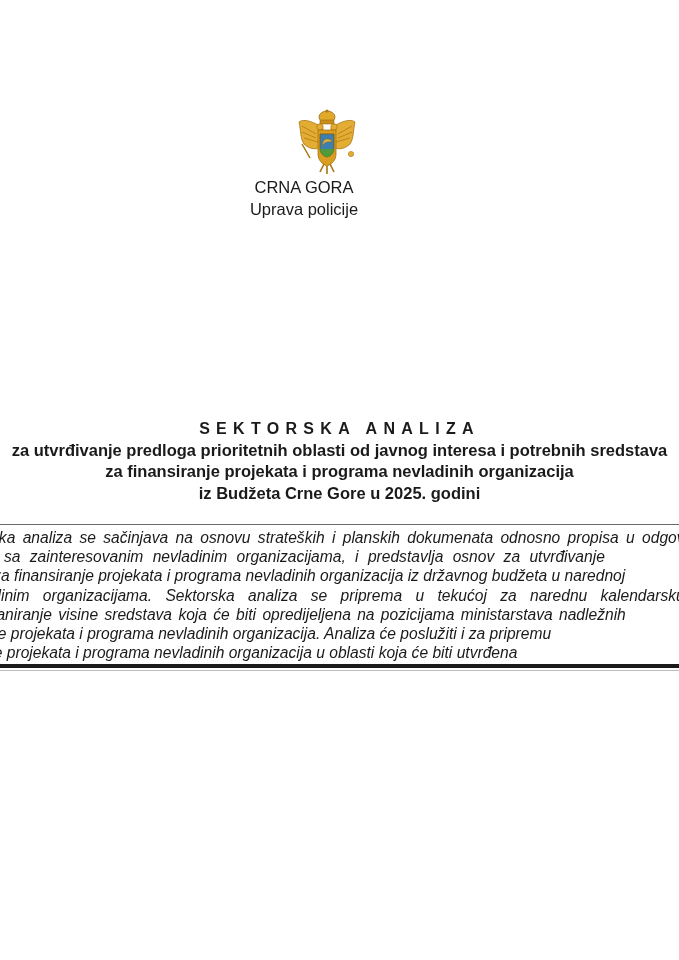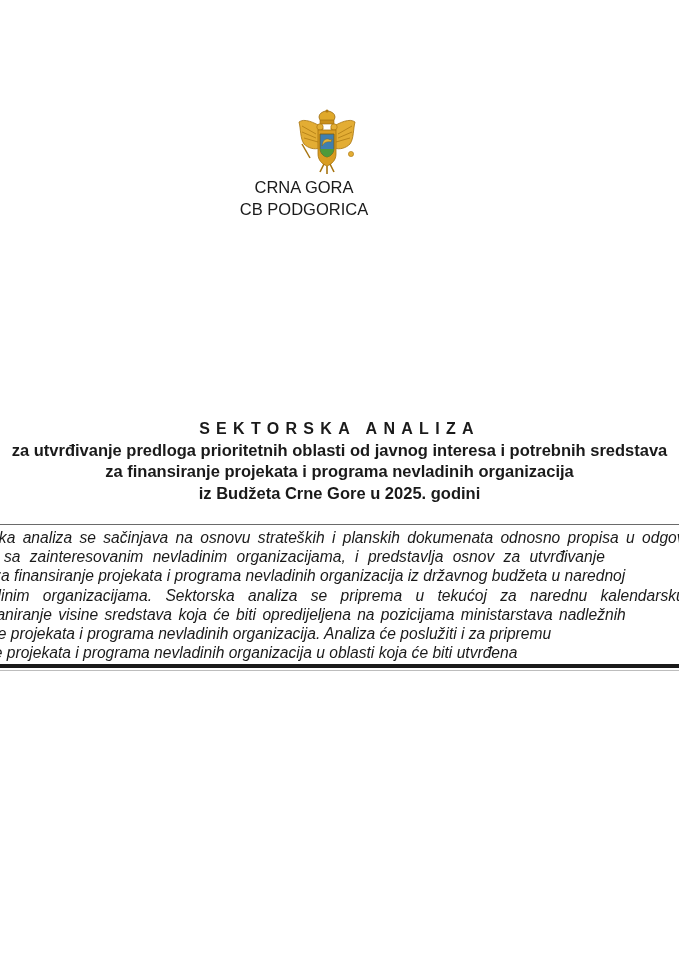--- a/index.html
+++ b/index.html
@@ -102,21 +102,21 @@
 
     <path d="M28 56 L24 64 M34 56 L38 64 M31 58 L31 66" stroke="#a7740f" stroke-width="1.6" fill="none"></path>
 
     <path d="M6 36 L14 50" stroke="#a7740f" stroke-width="1.5"></path>
     <circle cx="55" cy="46" r="2.6" fill="#e3ad34" stroke="#a7740f" stroke-width="0.6"></circle>
   </svg>
 </div>
 
 <div class="header">
   <div>CRNA GORA</div>
-  <div>CB PODGORICA</div>
+  <div>Uprava policije</div>
 </div>
 
 <div class="title-block">
   <div class="title-main">SEKTORSKA ANALIZA</div>
   <div>za utvrđivanje predloga prioritetnih oblasti od javnog interesa i potrebnih sredstava</div>
   <div>za finansiranje projekata i programa nevladinih organizacija</div>
   <div>iz Budžeta Crne Gore u 2025. godini</div>
 </div>
 
 <div class="para-box">

